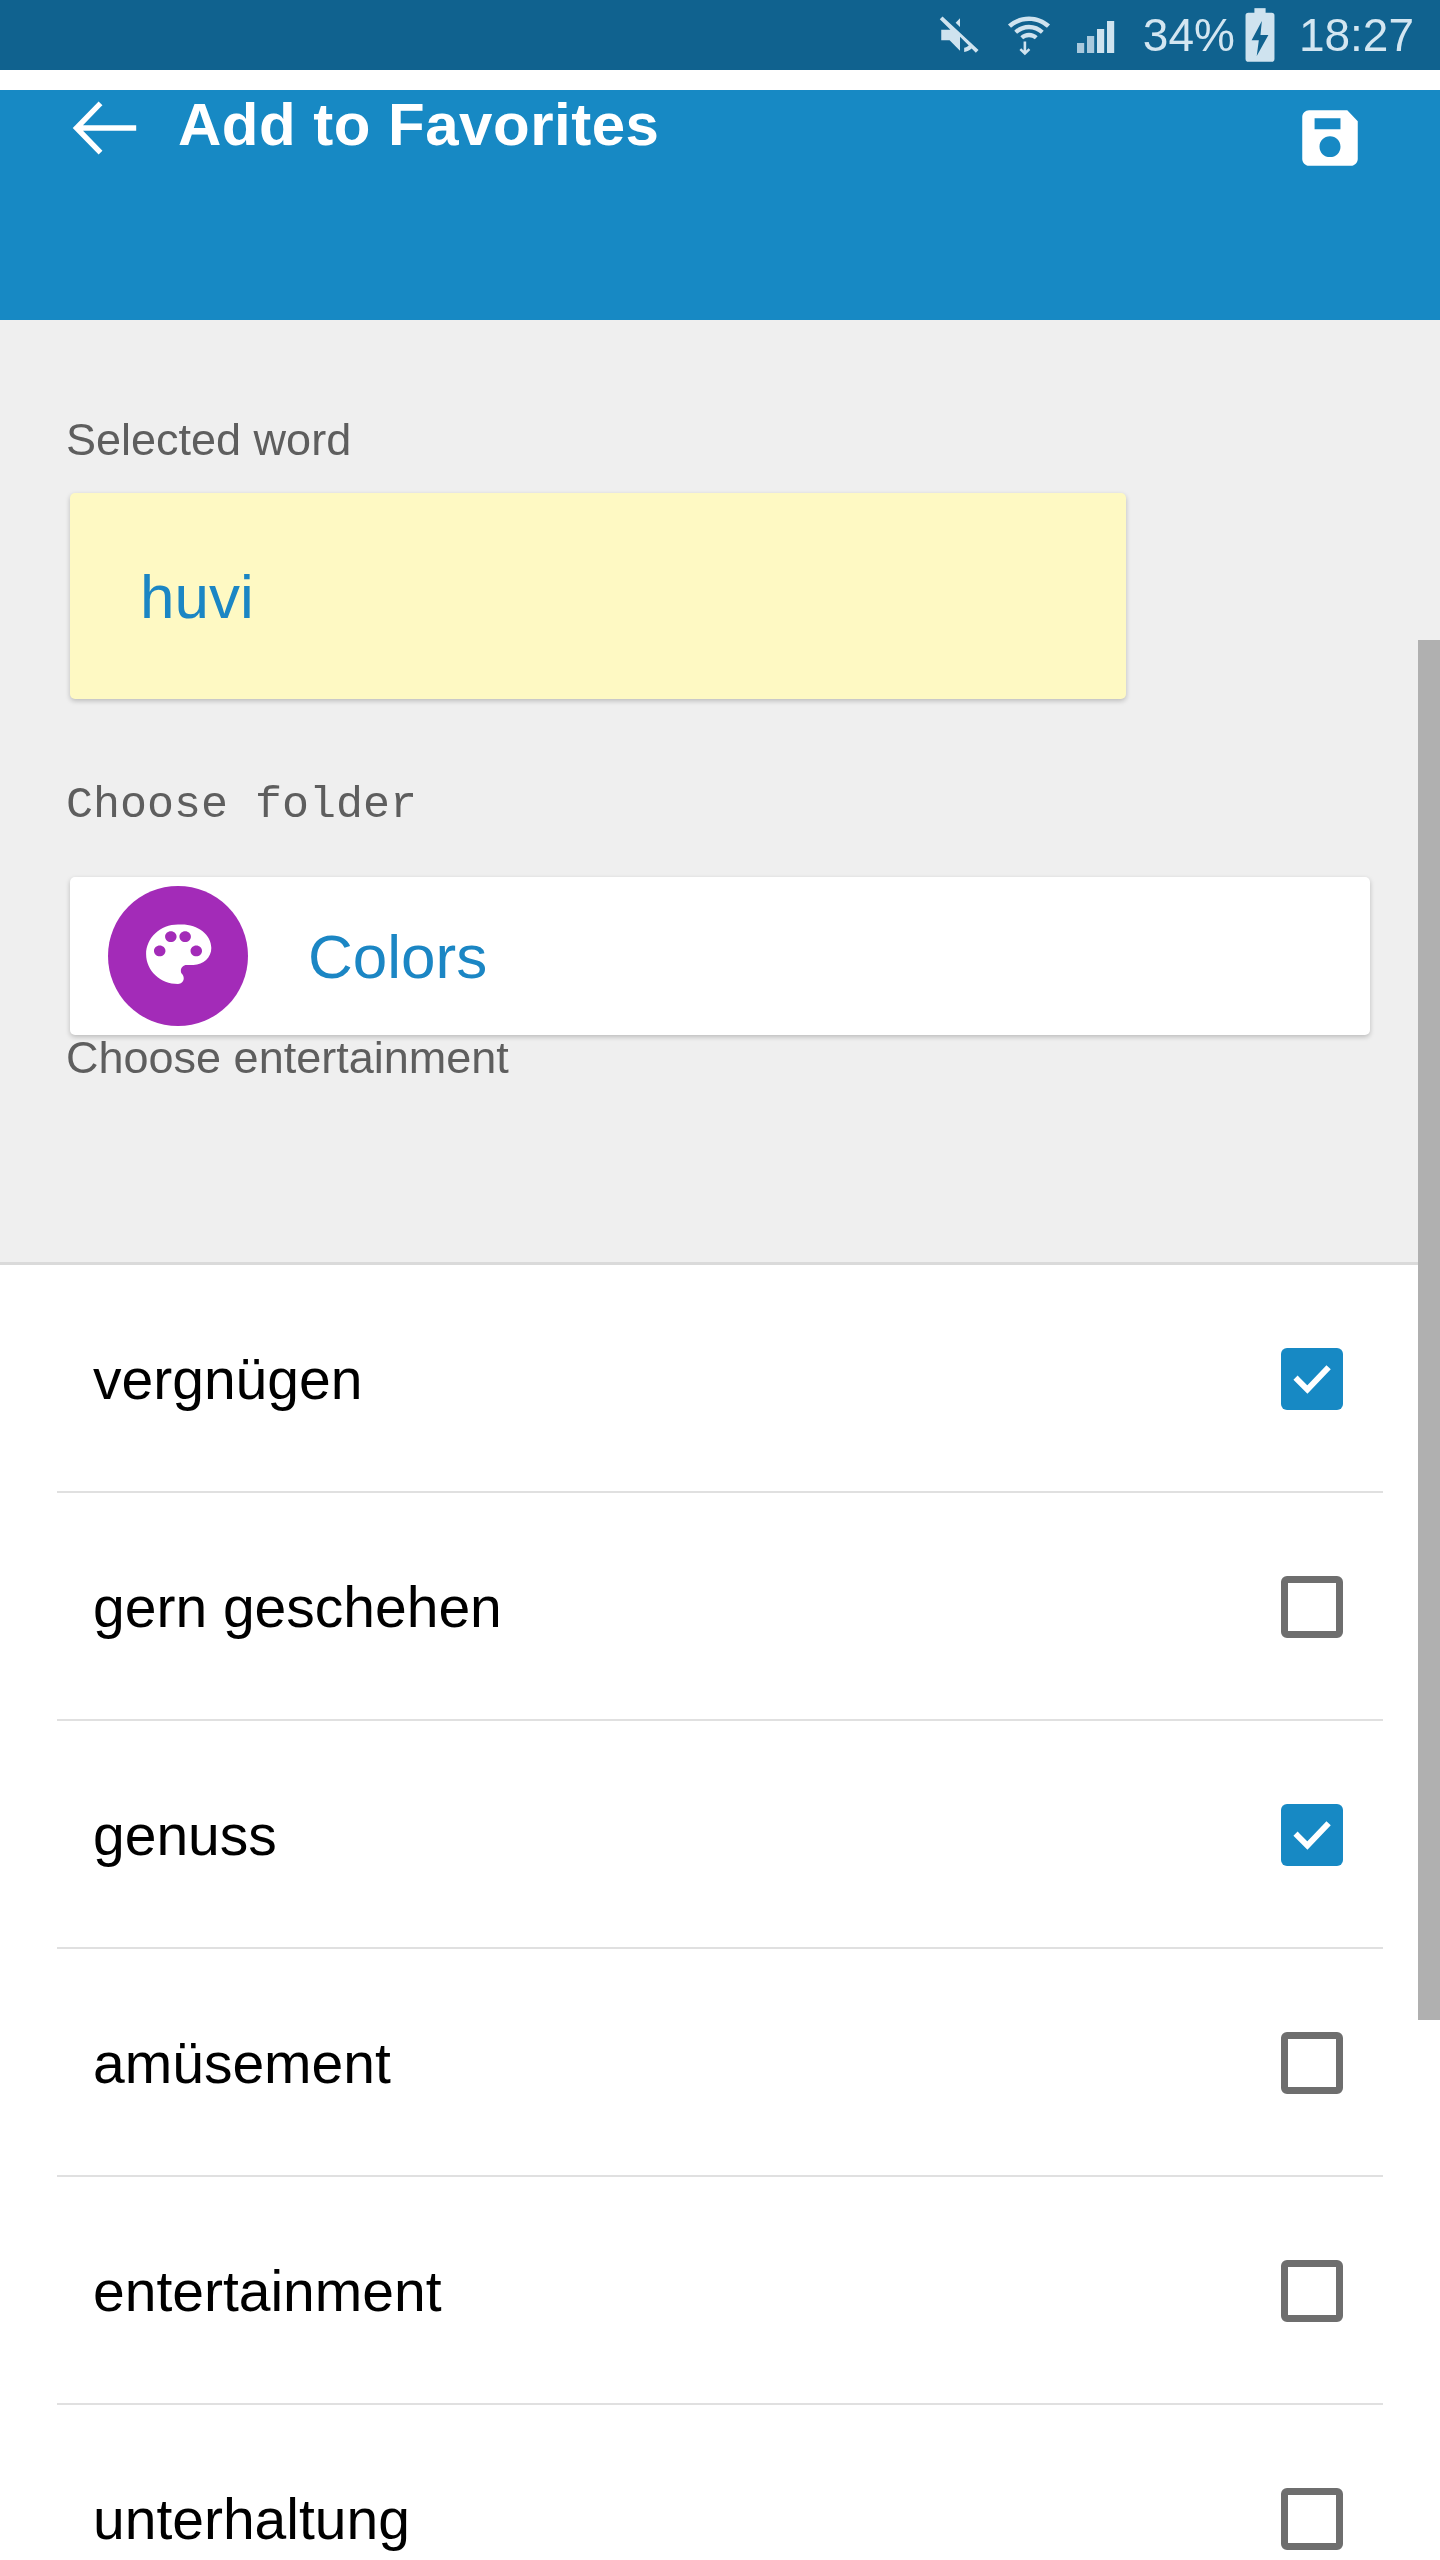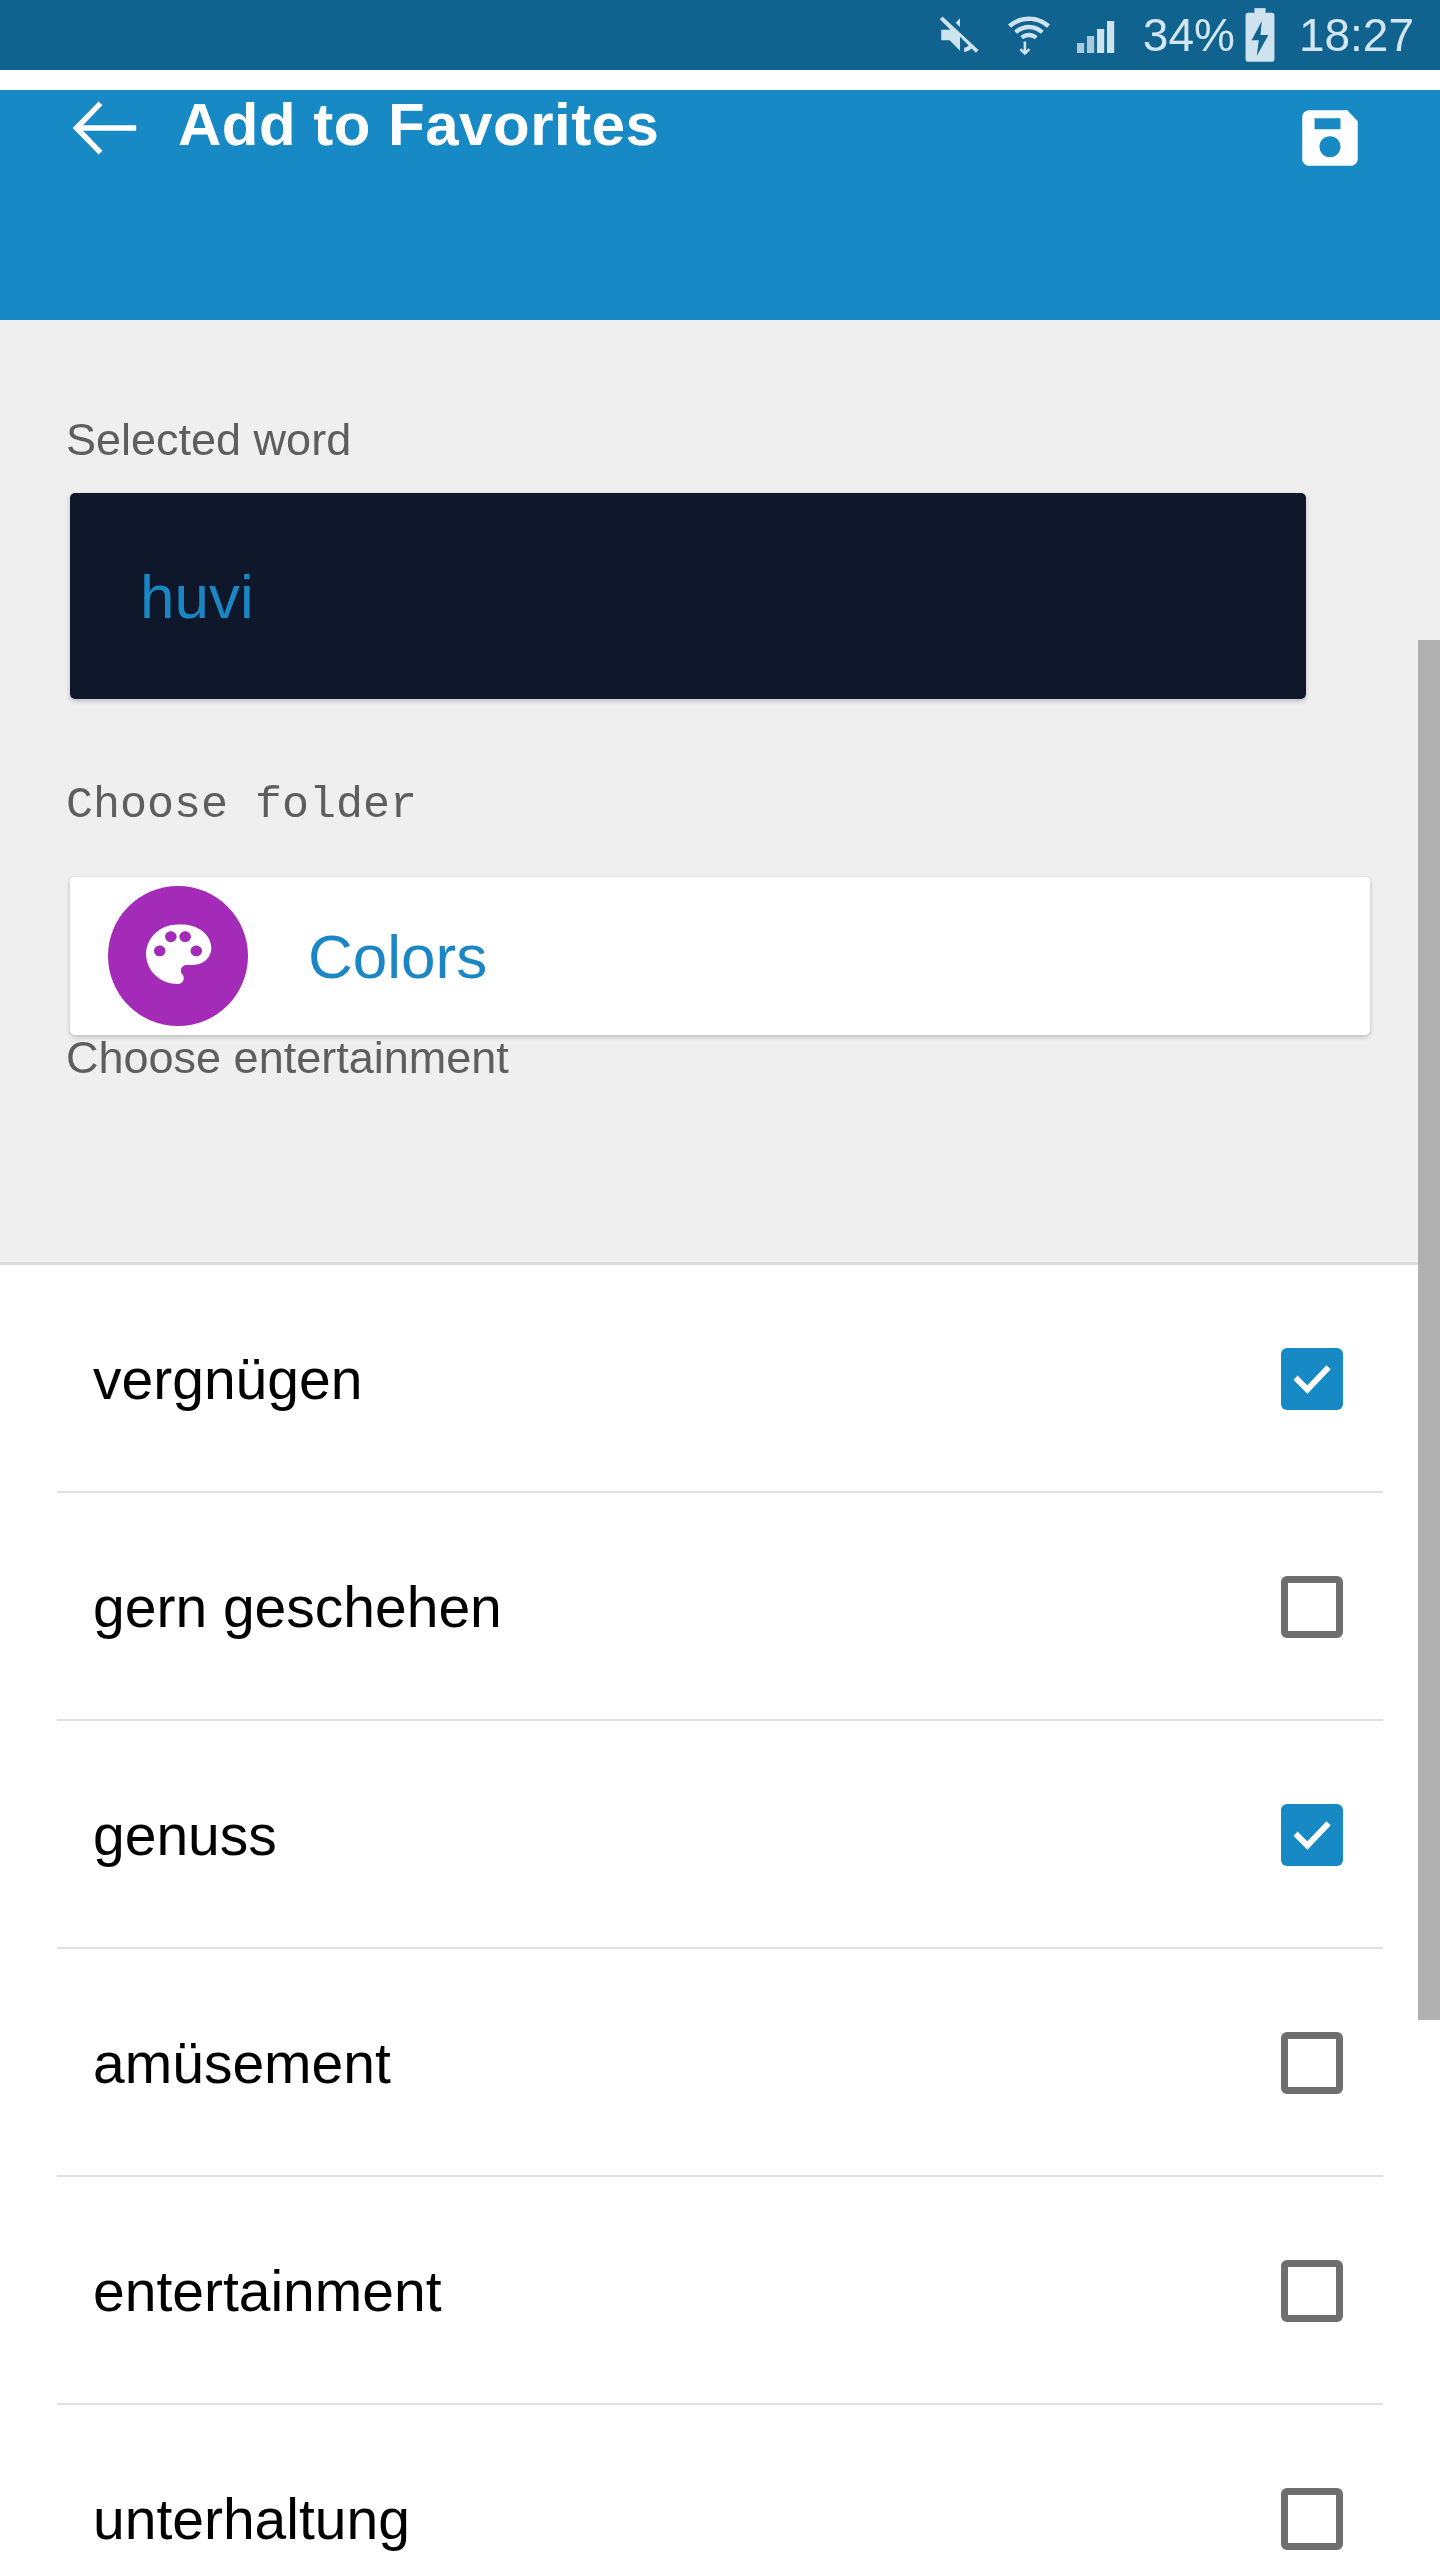--- a/index.html
+++ b/index.html
@@ -55,22 +55,22 @@
     position:absolute; top:320px; left:0; width:1440px; height:945px;
     background:#efefef;
     text-align:right;
   }
   .section-label {
     font-size:45px; color:#5e5e5e; font-weight:normal;
     margin-left:66px; white-space:nowrap;
   }
   #selected-word-label { position:absolute; top:94px; left:0; }
   #word-card {
-    position:absolute; top:173px; left:70px; width:1236px; height:206px;
-    background:#0f172a; border-radius:5px;
+    position:absolute; top:173px; left:70px; width:1056px; height:206px;
+    background:#fef9c3; border-radius:5px;
     box-shadow:0 2px 5px rgba(0,0,0,0.22);
     display:flex; align-items:center;
   }
   #selected-word-value {
     font-size:62px; color:#1b86c4; margin-left:70px; white-space:nowrap;
   }
   #choose-folder-label { position:absolute; top:460px; left:0;font-family:Liberation Mono, monospace; }
   #folder-card {
     position:absolute; top:557px; left:70px; width:1300px; height:158px;
     background:#ffffff; border-radius:5px;

